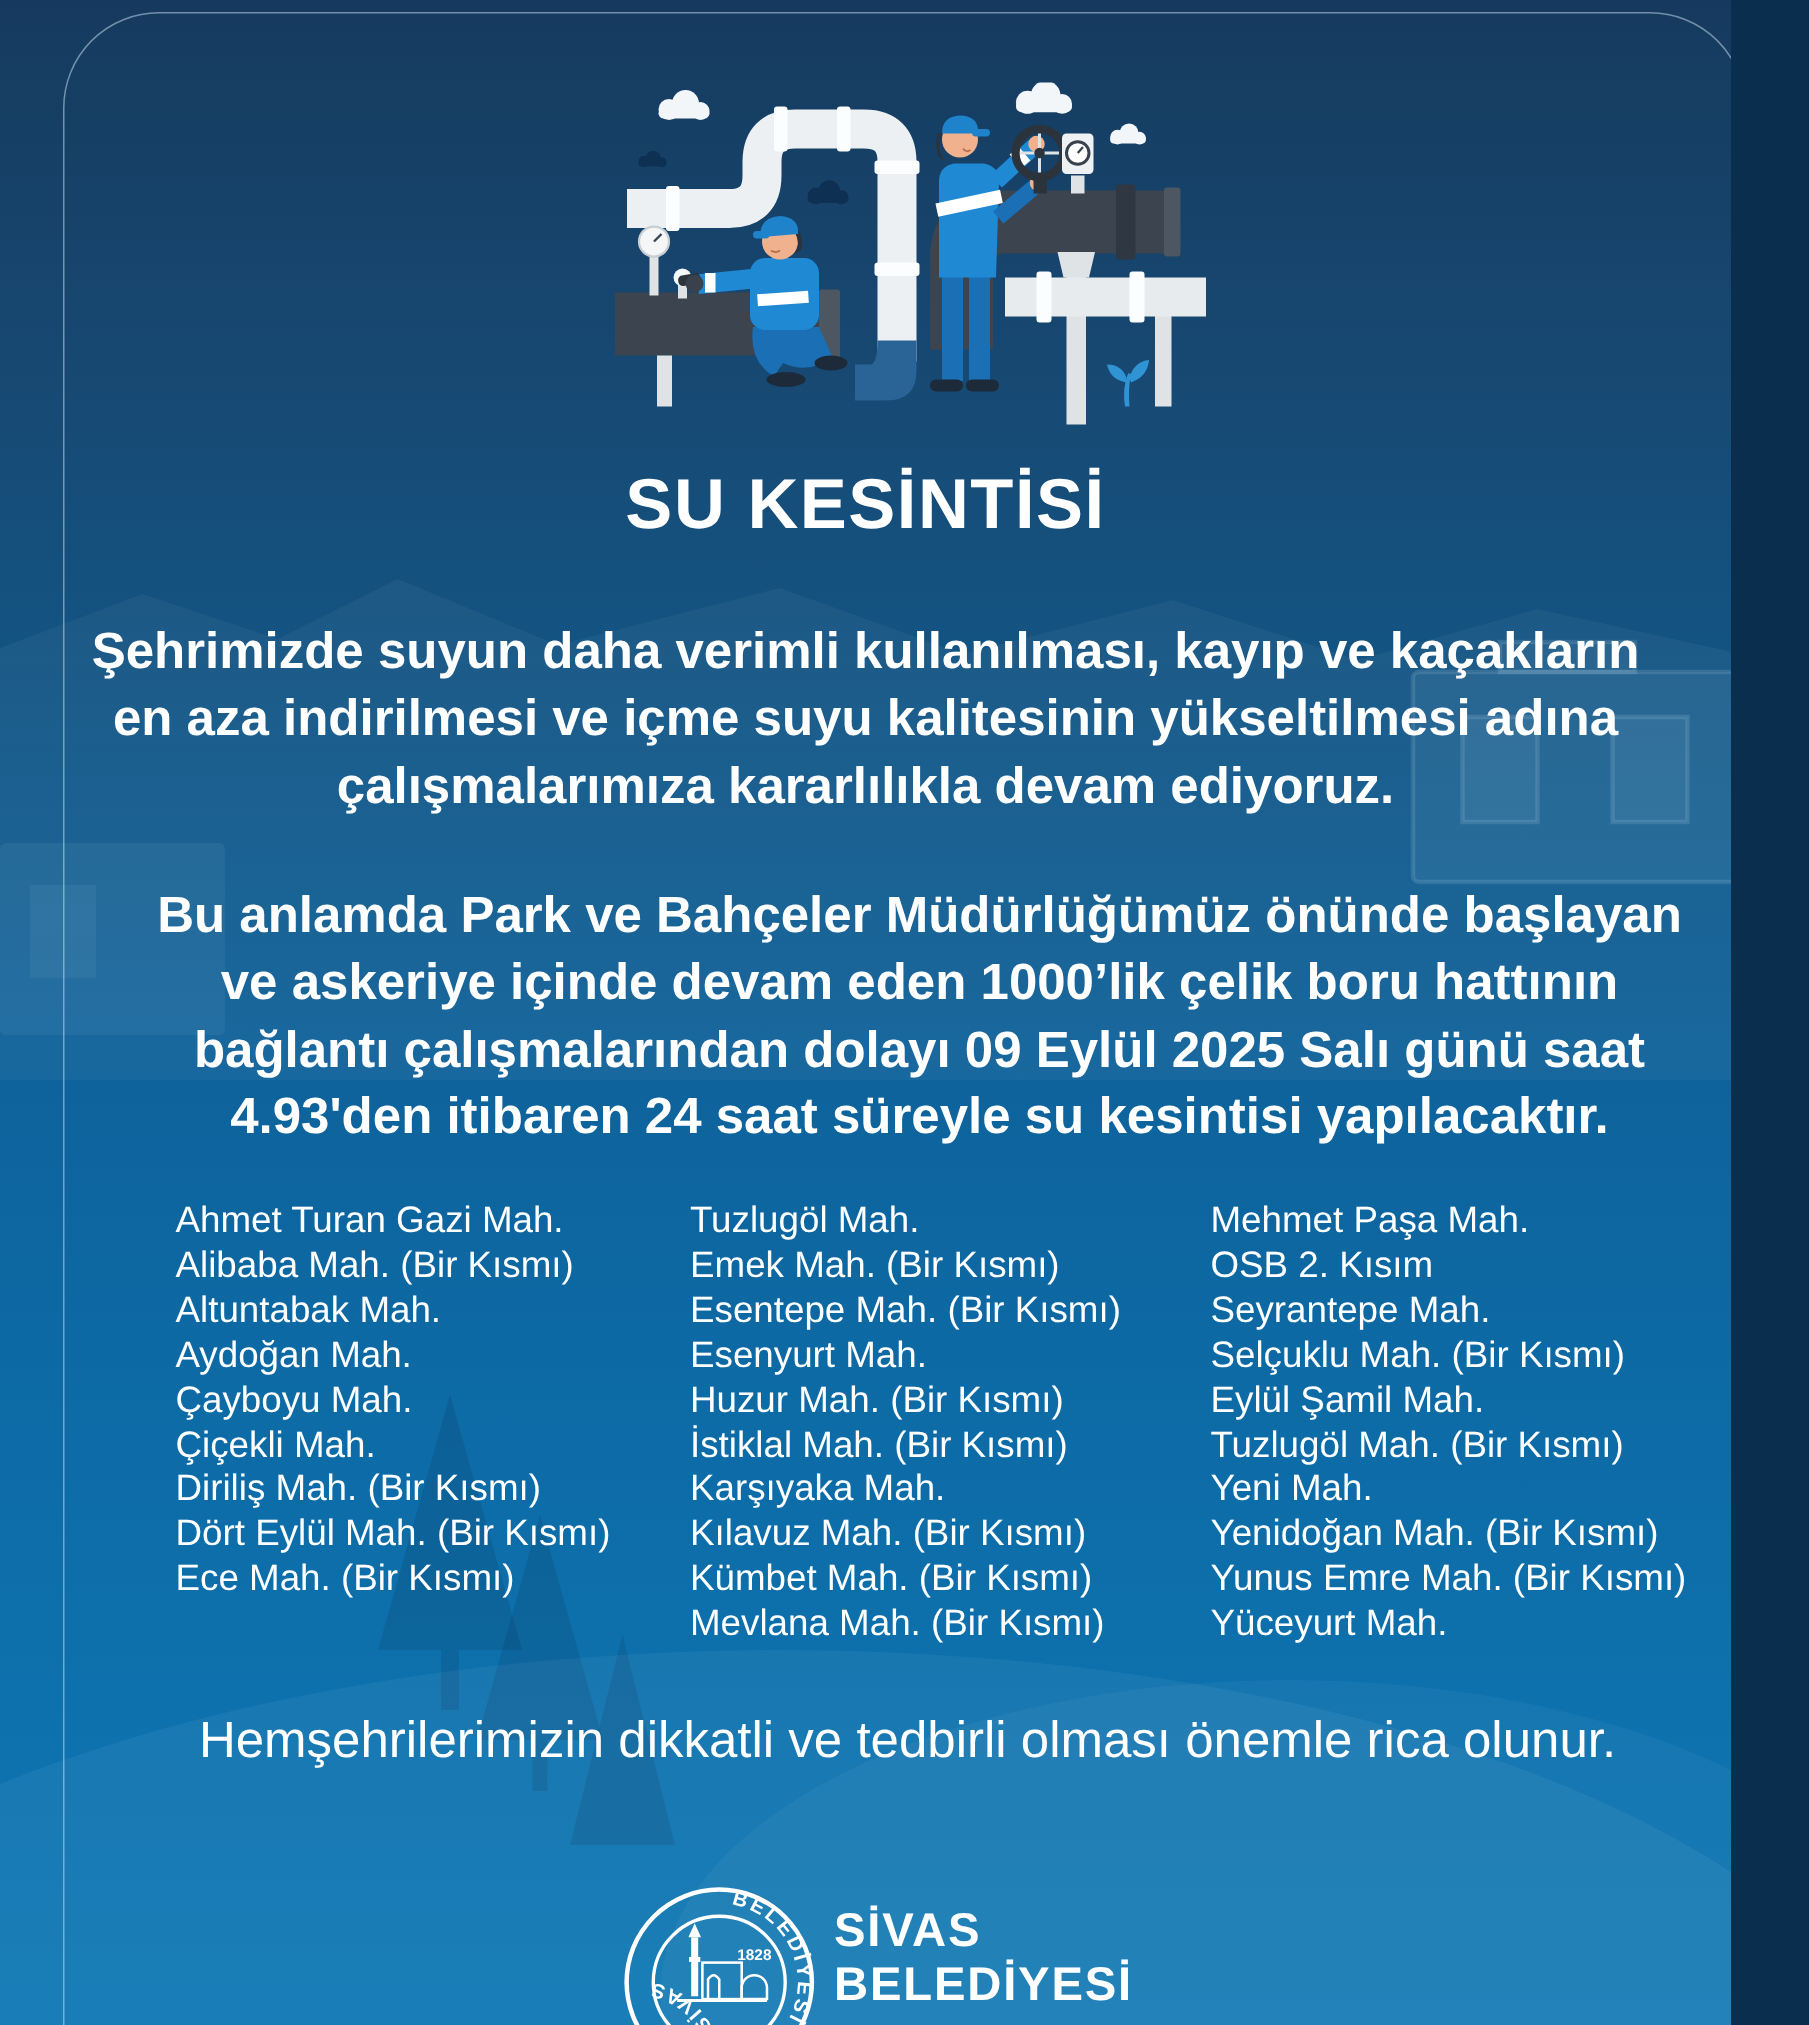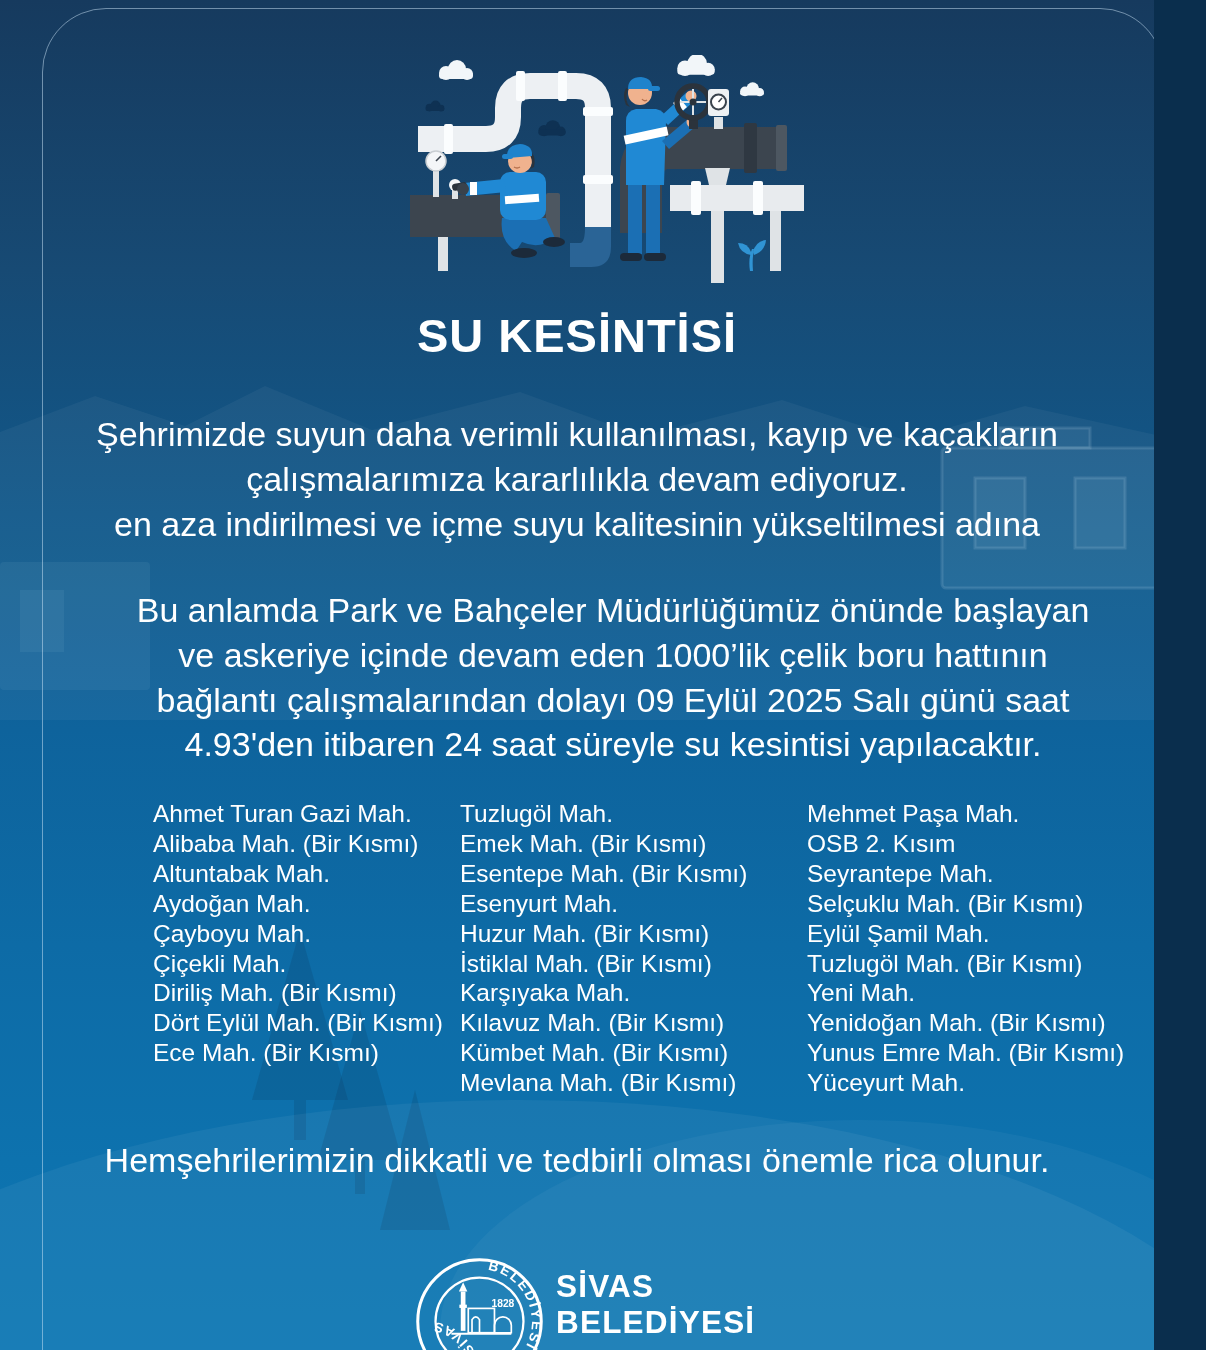--- a/index.html
+++ b/index.html
@@ -11,32 +11,32 @@
   .bg-scene{position:absolute;left:0;top:0;width:1206px;height:1350px;}
   .frame{
     position:absolute;left:42px;top:8px;width:1120px;height:1480px;
     border:1.5px solid rgba(205,230,248,0.5);border-radius:64px;pointer-events:none;
   }
   .illus{position:absolute;left:408px;top:55px;width:400px;height:245px;}
   .title{
     position:absolute;left:0;top:308px;width:100%;text-align:center;
     font-size:47px;font-weight:800;letter-spacing:1px;white-space:nowrap;
   }
-  .para{position:absolute;left:0;width:100%;text-align:center;font-size:34px;line-height:44.8px;font-weight:400;}
+  .para{position:absolute;left:0;width:100%;text-align:center;font-size:34px;line-height:44.8px;font-weight:700;}
   .para div{white-space:nowrap;}
   .para.p1{top:412px;}
   .para.p2{top:588px;margin-left:36px;}
   .col{position:absolute;top:799px;font-size:24.5px;line-height:29.9px;font-weight:400;}
   .col div{white-space:nowrap;}
-  .col.c1{left:117px;margin-left:36px;}
+  .col.c1{left:117px;}
   .col.c2{left:460px;}
   .col.c3{left:807px;}
   .notice{
     position:absolute;left:0;top:1141px;width:100%;text-align:center;
-    font-size:34px;font-weight:400;white-space:nowrap;
+    font-size:34px;font-weight:400;white-space:nowrap;padding-left:28px;
   }
   .seal{position:absolute;left:414px;top:1256px;width:131px;height:131px;}
   .wordmark{position:absolute;left:556px;top:1269px;font-size:31.5px;font-weight:800;line-height:35.5px;letter-spacing:1.2px;}
   .wordmark div{white-space:nowrap;}
 </style>
 </head>
 <body>
 
 <div class="poster">
 
@@ -197,22 +197,22 @@
       <path d="M 342 216 Q 340 204 344 194 L 346 194 Q 344 204 345 216 Z"></path>
       <path d="M 343 200 Q 332 198 330 188 Q 340 188 343 197 Z"></path>
       <path d="M 345 197 Q 348 186 358 185 Q 357 196 346 200 Z"></path>
     </g>
   </svg>
 
   <div class="title">SU KESİNTİSİ</div>
 
   <div class="para p1">
     <div>Şehrimizde suyun daha verimli kullanılması, kayıp ve kaçakların</div>
+    <div>en aza indirilmesi ve içme suyu kalitesinin yükseltilmesi adına</div>
     <div>çalışmalarımıza kararlılıkla devam ediyoruz.</div>
-    <div>en aza indirilmesi ve içme suyu kalitesinin yükseltilmesi adına</div>
   </div>
 
   <div class="para p2">
     <div>Bu anlamda Park ve Bahçeler Müdürlüğümüz önünde başlayan</div>
     <div>ve askeriye içinde devam eden 1000’lik çelik boru hattının</div>
     <div>bağlantı çalışmalarından dolayı 09 Eylül 2025 Salı günü saat</div>
     <div>4.93'den itibaren 24 saat süreyle su kesintisi yapılacaktır.</div>
   </div>
 
   <div class="col c1">

